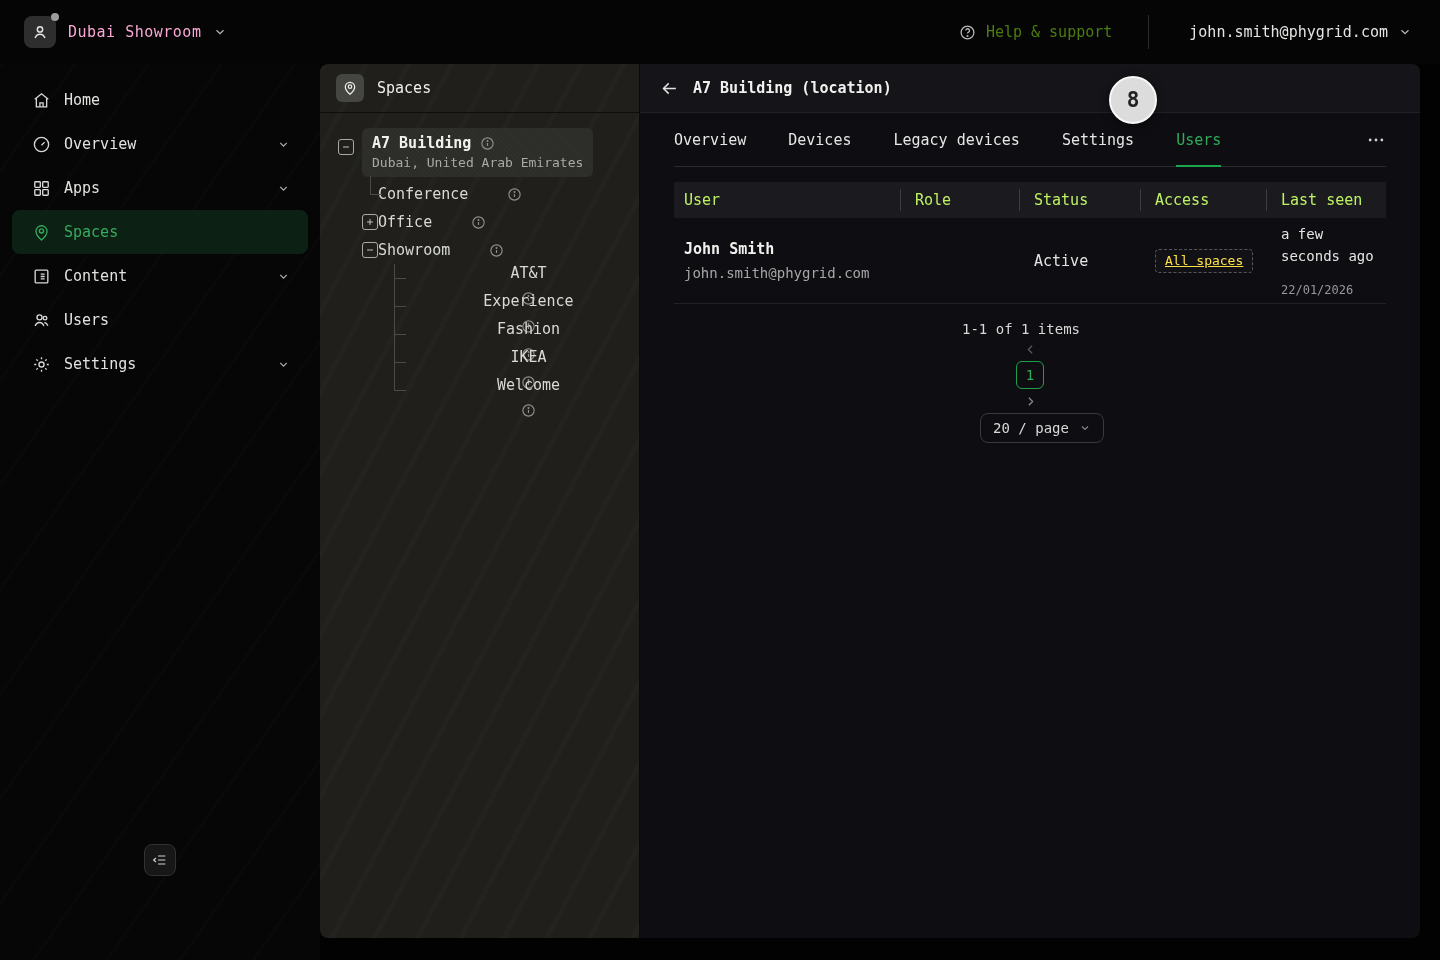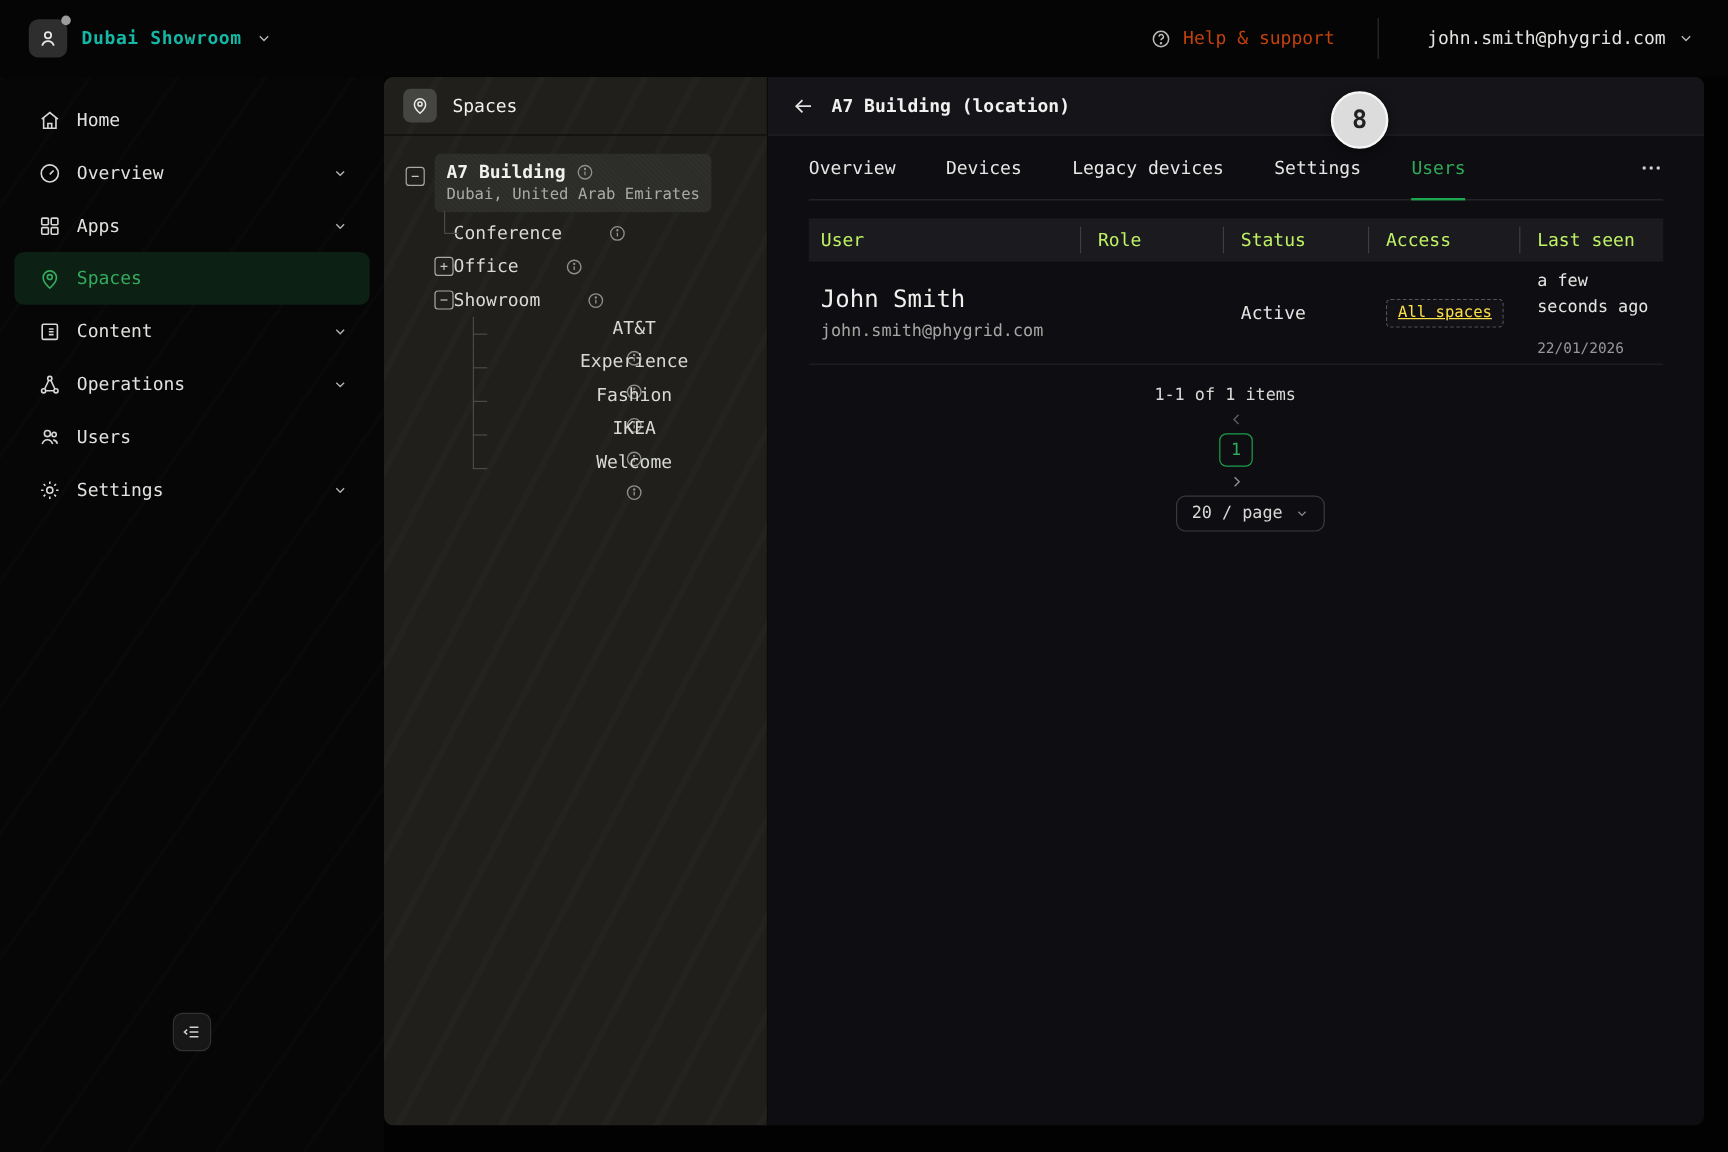--- a/index.html
+++ b/index.html
@@ -8,23 +8,23 @@
   .page { position:relative; width:1440px; height:960px; }
 
   
   .topbar { position:absolute; left:0; top:0; width:1440px; height:64px;
     display:flex; align-items:center; background:#050505; }
   .org-switcher { display:flex; align-items:center; gap:12px; margin-left:24px; cursor:pointer; }
   .avatar { position:relative; width:32px; height:32px; border-radius:8px; background:#2e2e2e;
     display:flex; align-items:center; justify-content:center; color:#e6e6e4; }
   .avatar .dot { position:absolute; right:-3px; top:-3px; width:8px; height:8px;
     border-radius:50%; background:#9d9d9b; }
-  .org-name { color:#14b8a6; font-size:15px; font-weight:700; letter-spacing:.5px; }
+  .org-name { color:#f9a8d4; font-size:15px; font-weight:400; letter-spacing:.5px; }
   .topbar-right { margin-left:auto; display:flex; align-items:center; }
-  .help-link { display:flex; align-items:center; gap:10px; color:#c2410c; font-size:15px; cursor:pointer; }
+  .help-link { display:flex; align-items:center; gap:10px; color:#4d7c0f; font-size:15px; cursor:pointer; }
   .topbar-divider { width:1px; height:34px; background:#2c2c2c; margin:0 40px 0 36px; }
   .account { display:flex; align-items:center; gap:10px; color:#e4e4e2; font-size:15px;
     margin-right:28px; cursor:pointer; }
   .chev { color:#b9b9b7; display:inline-flex; }
 
   
   .sidebar { position:absolute; left:0; top:64px; width:320px; height:896px;
     background:
       repeating-linear-gradient(125deg, rgba(255,255,255,0.012) 0 3px, transparent 3px 60px),
       #060606; padding:14px 12px; }
@@ -91,21 +91,21 @@
     height:36px; }
   .th { display:flex; align-items:center; padding-left:15px; color:#bef264; font-size:15px;
     position:relative; }
   .th:first-child { padding-left:10px; }
   .th + .th::before { content:""; position:absolute; left:0; top:7px; bottom:7px; width:1px;
     background:#3e3e42; }
   .trow { display:grid; grid-template-columns:226px 119px 121px 126px 1fr; align-items:center;
     min-height:86px; border-bottom:1px solid #222226; cursor:pointer; }
   .td { padding-left:15px; }
   .td:first-child { padding-left:10px; }
-  .user-name { color:#f0f0ee; font-size:20px; font-weight:400; }
+  .user-name { color:#f0f0ee; font-size:15px; font-weight:700; }
   .user-email { color:#a6a6a4; font-size:14px; margin-top:7px; }
   .status-txt { color:#e4e4e2; font-size:15px; }
   .access-chip { display:inline-block; border:1px dashed #55555b; border-radius:4px;
     padding:3px 9px 4px 9px; color:#fde047; font-size:13px; background:rgba(255,255,255,0.02);text-decoration:underline; }
   .seen-main { color:#e4e4e2; font-size:14px; line-height:1.55; max-width:100px; }
   .seen-date { color:#98989a; font-size:12px; margin-top:16px; }
 
   .pagination { margin:17px 34px 0 34px; display:flex; align-items:center; justify-content:flex-end;flex-direction:column; }
   .pg-total { color:#d8d8d6; font-size:14px; margin-right:18px; }
   .pg-arrow { width:24px; height:24px; display:flex; align-items:center; justify-content:center;
@@ -222,36 +222,20 @@
       <span>Spaces</span>
     </div>
     <div class="side-item">
       <span class="s-icon">
         <svg width="19" height="19" viewBox="0 0 24 24" fill="none" stroke="currentColor" stroke-width="1.7">
             <rect x="4" y="4" width="16" height="16" rx="1.5"></rect>
             <path d="M8 9h.01M11 9h5M8 12h.01M11 12h5M8 15h.01M11 15h5"></path>
           </svg>
       </span>
       <span>Content</span>
-      <span class="s-chev">
-        <svg width="13" height="13" viewBox="0 0 24 24" fill="none" stroke="currentColor" stroke-width="2.2">
-            <polyline points="6 9 12 15 18 9"></polyline>
-          </svg>
-      </span>
-    </div>
-    <div class="side-item">
-      <span class="s-icon">
-        <svg width="19" height="19" viewBox="0 0 24 24" fill="none" stroke="currentColor" stroke-width="1.7">
-            <circle cx="12" cy="5.5" r="2.2"></circle>
-            <circle cx="5.5" cy="18.5" r="2.2"></circle>
-            <circle cx="18.5" cy="18.5" r="2.2"></circle>
-            <path d="M10.9 7.4 6.6 16.6M13.1 7.4l4.3 9.2M7.7 18.5h8.6"></path>
-          </svg>
-      </span>
-      <span>Operations</span>
       <span class="s-chev">
         <svg width="13" height="13" viewBox="0 0 24 24" fill="none" stroke="currentColor" stroke-width="2.2">
             <polyline points="6 9 12 15 18 9"></polyline>
           </svg>
       </span>
     </div>
     <div class="side-item">
       <span class="s-icon">
         <svg width="19" height="19" viewBox="0 0 24 24" fill="none" stroke="currentColor" stroke-width="1.7">
             <circle cx="9.5" cy="8" r="3.2"></circle>

